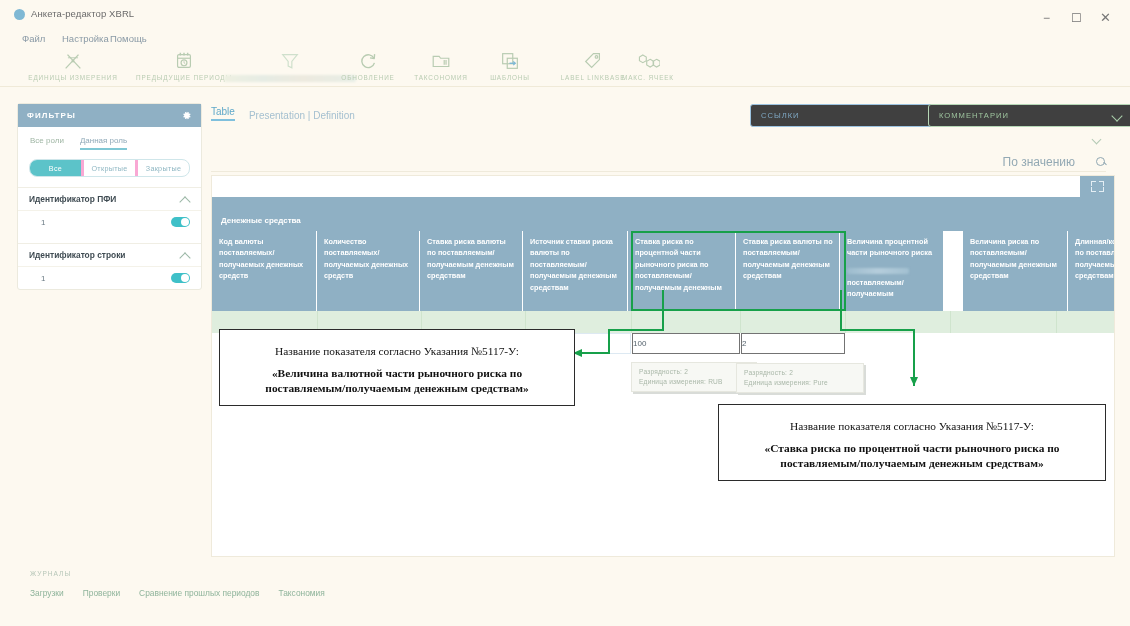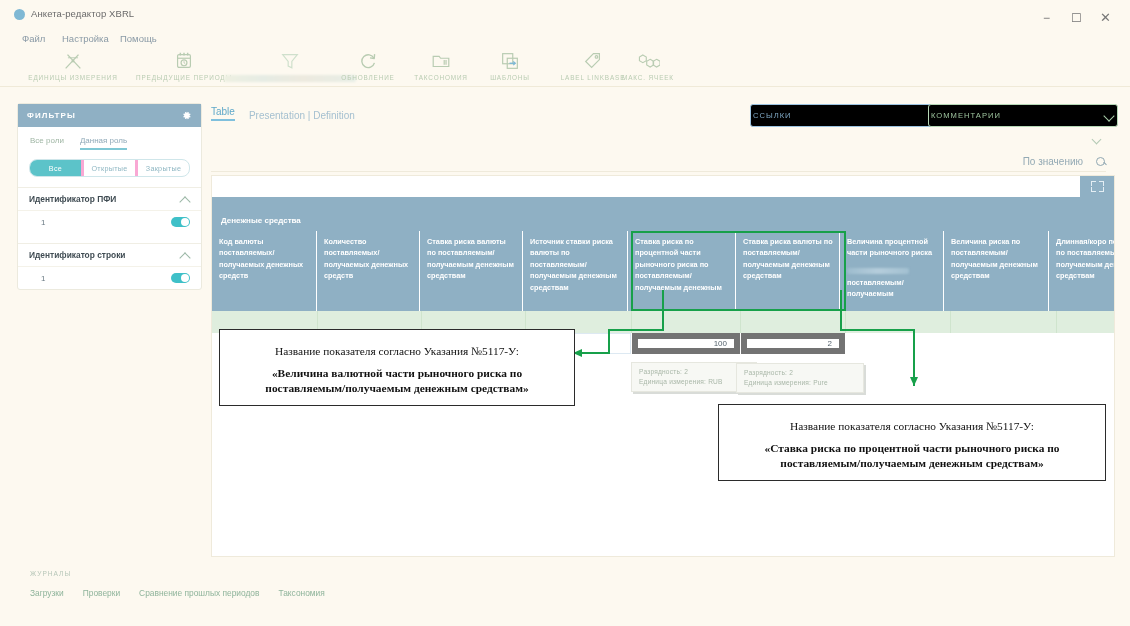--- a/index.html
+++ b/index.html
@@ -18,21 +18,21 @@
            background:#7fb8d4;}
   .apptitle{position:absolute;left:31px;top:8px;font-size:9.5px;color:#6a6a6a;letter-spacing:.1px;}
   .wbtn{position:absolute;top:12px;font-size:12px;color:#777;line-height:1;user-select:none;}
   .wmin{left:1043px;}
   .wmax{left:1071px;}
   .wclose{left:1100px;font-size:13px;top:11px;}
 
   
   .menubar{position:absolute;left:0;top:33px;height:16px;}
   .menuitem{position:absolute;top:0;font-size:9.5px;color:#8a9aa6;}
-  .mi0{left:22px;} .mi1{left:62px;} .mi2{left:120px;}
+  .mi0{left:22px;} .mi1{left:62px;} .mi2{left:110px;}
 
   
   .toolbar{position:absolute;left:0;top:50px;width:1130px;height:34px;}
   .tbtn{position:absolute;top:0;text-align:center;cursor:default;}
   .tbtn .ticon{height:22px;display:flex;align-items:center;justify-content:center;}
   .tbtn .tlabel{margin-top:2px;font-size:6.4px;color:#b9ccb2;letter-spacing:.85px;
                 text-transform:uppercase;white-space:nowrap;}
   .tbtn.blurred .tlabel{
     color:transparent;
     background:linear-gradient(90deg,#eef0e2,#e6ece4 30%,#edeadf 60%,#e7eee6);
@@ -88,31 +88,31 @@
               display:flex;align-items:center;}
   .bc-text{font-size:7.2px;color:#b7cbb8;white-space:nowrap;overflow:hidden;
            text-overflow:ellipsis;max-width:860px;}
   .bc-chev{position:absolute;right:4px;top:5px;width:9px;height:6px;}
   .bc-chev:before{content:"";position:absolute;left:0;top:0;width:6px;height:6px;
                   border-right:1.2px solid #b3c9b4;border-bottom:1.2px solid #b3c9b4;
                   transform:rotate(45deg);}
 
   .searchbar{position:absolute;left:245px;top:50px;width:650px;height:17px;
              display:flex;align-items:center;justify-content:flex-end;}
-  .searchbar .slabel{font-size:10px;color:#93a9b4;margin-right:13px;}
+  .searchbar .slabel{font-size:12px;color:#93a9b4;margin-right:21px;}
   .mag{width:10px;height:10px;position:relative;}
   .mag:before{content:"";position:absolute;left:0;top:0;width:7px;height:7px;border-radius:50%;
               border:1.2px solid #90a7b2;}
   .mag:after{content:"";position:absolute;left:6.5px;top:6.5px;width:4px;height:1.2px;
              background:#90a7b2;transform:rotate(45deg);}
   .searchline{position:absolute;left:0;top:68px;width:895px;height:1px;background:#efeadb;}
 
   
-  .dd{position:absolute;top:104px;height:21px;border-radius:3px;background:#000000;
-      display:flex;align-items:center;justify-content:space-between;padding:0 2px;}
+  .dd{position:absolute;top:104px;height:21px;border-radius:3px;background:#404040;
+      display:flex;align-items:center;justify-content:space-between;padding:0 10px;}
   .dd .ddlabel{font-size:7.6px;letter-spacing:1px;}
   .dd-links{left:750px;width:261px;border:1.3px solid #9cc3e0;}
   .dd-links .ddlabel{color:#7fa8c4;}
   .dd-comments{left:928px;width:184px;border:1.3px solid #b6d7b6;}
   .dd-comments .ddlabel{color:#9ec49e;}
   .dd .ddchev{width:10px;height:7px;position:relative;}
   .dd .ddchev:before{content:"";position:absolute;left:0;top:0;width:7px;height:7px;
                      border-right:1.3px solid currentColor;border-bottom:1.3px solid currentColor;
                      transform:rotate(45deg);}
   .dd-links .ddchev{color:#8fb6d4;}
@@ -143,21 +143,21 @@
   .blurstrip{display:inline-block;width:62px;height:6px;border-radius:2px;
              background:linear-gradient(90deg,#9dbcce,#b5cddc,#a2c0d1);filter:blur(1.1px);
              vertical-align:middle;}
 
   .bandrow{position:absolute;left:0;top:135px;width:902px;height:22px;background:#cfe4cd;}
   .bandcell{position:absolute;top:0;height:22px;background:#dfeede;border-right:1px solid #cfe4cd;}
 
   .datarow{position:absolute;left:0;top:157px;width:902px;height:22px;}
   .dcell{position:absolute;top:0;height:21px;box-sizing:border-box;border:1px solid #dde9f2;
          background:#ffffff;}
-  .dcell.num{border:6px solid #737373;display:flex;align-items:center;justify-content:flex-end;
+  .dcell.num{border:1px solid #737373;display:flex;align-items:center;justify-content:flex-start;
              padding-right:7px;}
   .dcell .dv{font-size:8px;color:#56646e;}
 
   
   .tip{position:absolute;background:#f7f8f4;border:1px solid #e6e7df;box-shadow:2px 2px 0 #d9dcd8;
        padding:4px 7px;}
   .tip div{font-size:6.6px;color:#a9b7a8;line-height:10px;letter-spacing:.2px;}
   .tip.blur div{filter:blur(.5px);}
 
   
@@ -399,21 +399,21 @@
         <div class="htxt">Ставка риска по процентной части рыночного риска по поставляемым/ получаемым денежным</div>
       </div>
       <div class="hcell" style="width:104px;">
         <div class="htxt">Ставка риска валюты по поставляемым/ получаемым денежным средствам</div>
       </div>
       <div class="hcell" style="width:104px;">
         <div class="htxt">Величина процентной части рыночного риска</div>
         <div class="htxt blurline"><span class="blurstrip"></span></div>
         <div class="htxt">поставляемым/ получаемым</div>
       </div>
-      <div class="hcell" style="width:105px;">
+      <div class="hcell" style="width:105px;margin-left:19px;">
         <div class="htxt">Величина риска по поставляемым/ получаемым денежным средствам</div>
       </div>
       <div class="hcell" style="width:105px;">
         <div class="htxt">Длинная/коро позиция по поставляемым получаемым денежным средствам</div>
       </div>
     </div>
 
     <div class="bandrow">
       <div class="bandcell" style="left:0px;width:105px;"></div>
       <div class="bandcell" style="left:106px;width:103px;"></div>

